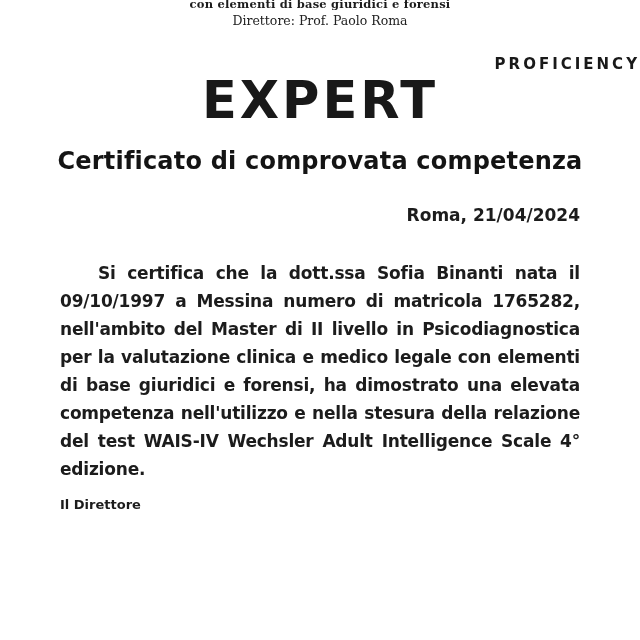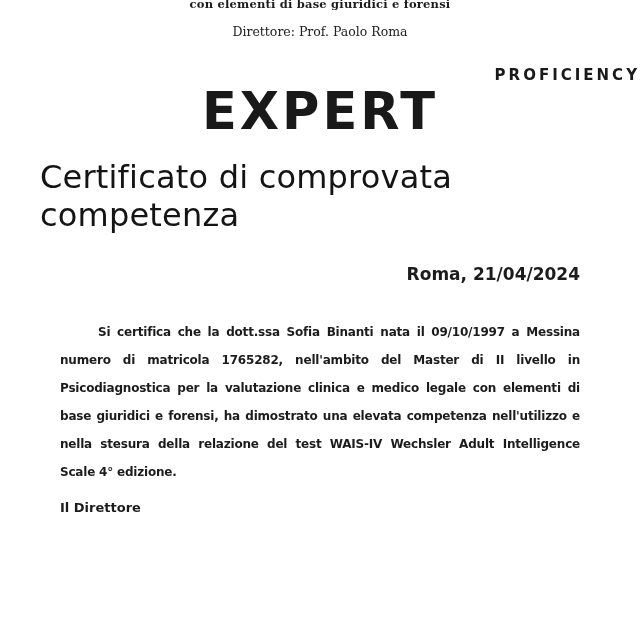--- a/index.html
+++ b/index.html
@@ -22,21 +22,21 @@
     text-align: center;
     font-family: "DejaVu Serif", "Liberation Serif", serif;
   }
   .doc-header .hline1 {
     font-weight: 700;
     font-size: 11.5px;
     letter-spacing: 0.2px;
   }
   .doc-header .hline2 {
     font-size: 12.5px;
-    margin-top: 13px;
+    margin-top: 2px;
     color: #222222;
   }
   
   .logo-block {
     margin-top: 28px;
     text-align: center;
     color: #191919;
   }
   .logo-eyebrow {
     font-weight: 700;
@@ -48,40 +48,41 @@
   .logo-wordmark {
     font-weight: 700;
     font-size: 51px;
     letter-spacing: 3px;
     line-height: 56px;
     margin-top: 1px;
   }
   
   .cert-title {
     margin: 18px 40px 0 40px;
-    font-weight: 400;
-    font-size: 32px;
+    text-align: center;
+    font-weight: 700;
+    font-size: 24px;
     letter-spacing: 0.2px;
     color: #141414;
   }
   
   .date-line {
     margin: 30px 60px 0 60px;
     text-align: right;
     font-weight: 700;
     font-size: 17px;
     color: #1c1c1c;
   }
   
   .body-paragraph {
     margin: 34px 60px 0 60px;
     text-align: justify;
     text-indent: 38px;
     font-weight: 700;
-    font-size: 12px;
+    font-size: 17px;
     letter-spacing: -0.2px;
     line-height: 28px;
     color: #1c1c1c;
   }
   
   .sig-block {
     margin: 14px 60px 0 60px;
   }
   .sig-role {
     font-weight: 700;

